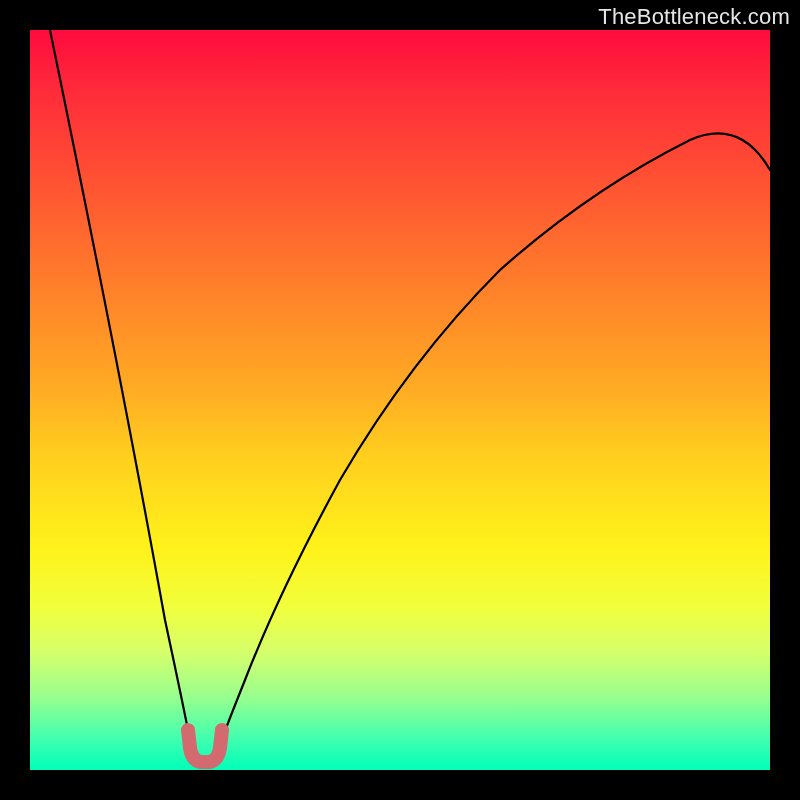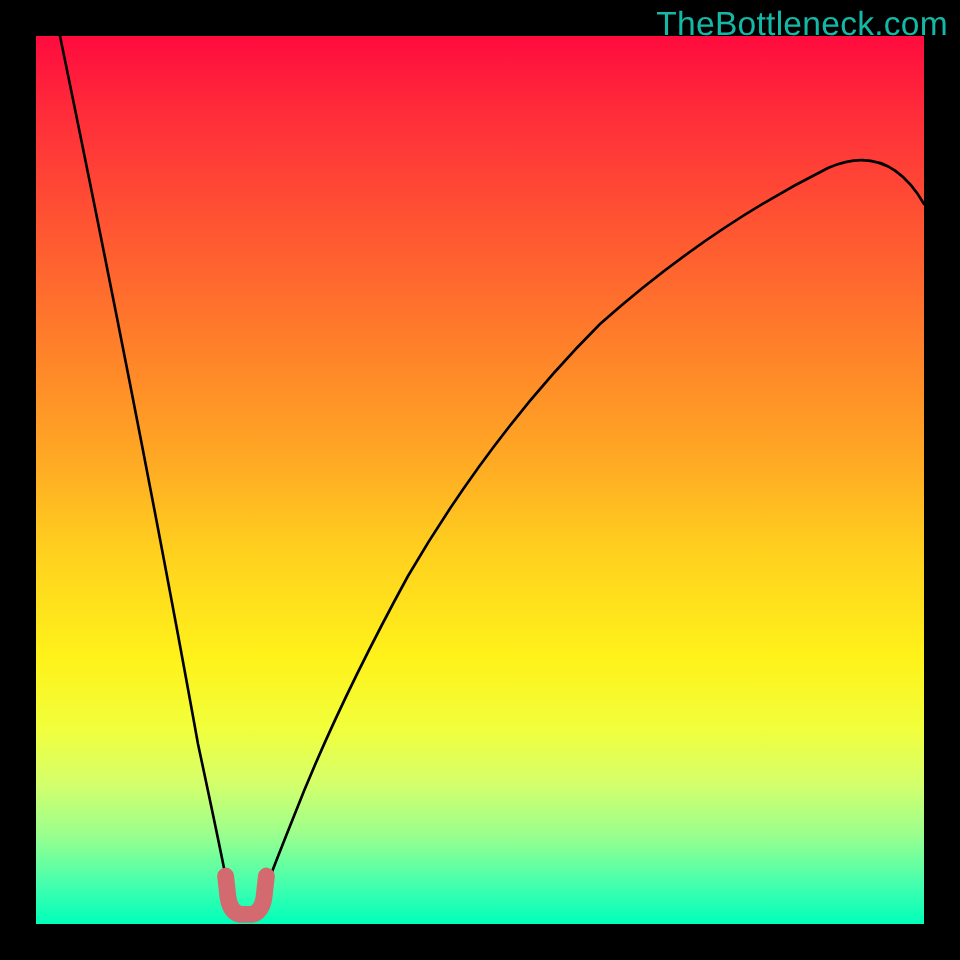--- a/index.html
+++ b/index.html
@@ -38,22 +38,22 @@
       #d6ff6a 84%,
       #9aff8e 90%,
       #3dffb0 96%,
       #00ffb9 100%
     );
   }
   .watermark {
     position: absolute;
     top: 4px;
     right: 10px;
-    color: #14b8a6;
-    font-size: 28px;
+    color: #e5e5e5;
+    font-size: 22px;
     letter-spacing: 0.2px;
     font-weight: 500;
     user-select: none;
   }
   svg.curves {
     position: absolute;
     top: 0;
     left: 0;
     width: 740px;
     height: 740px;

